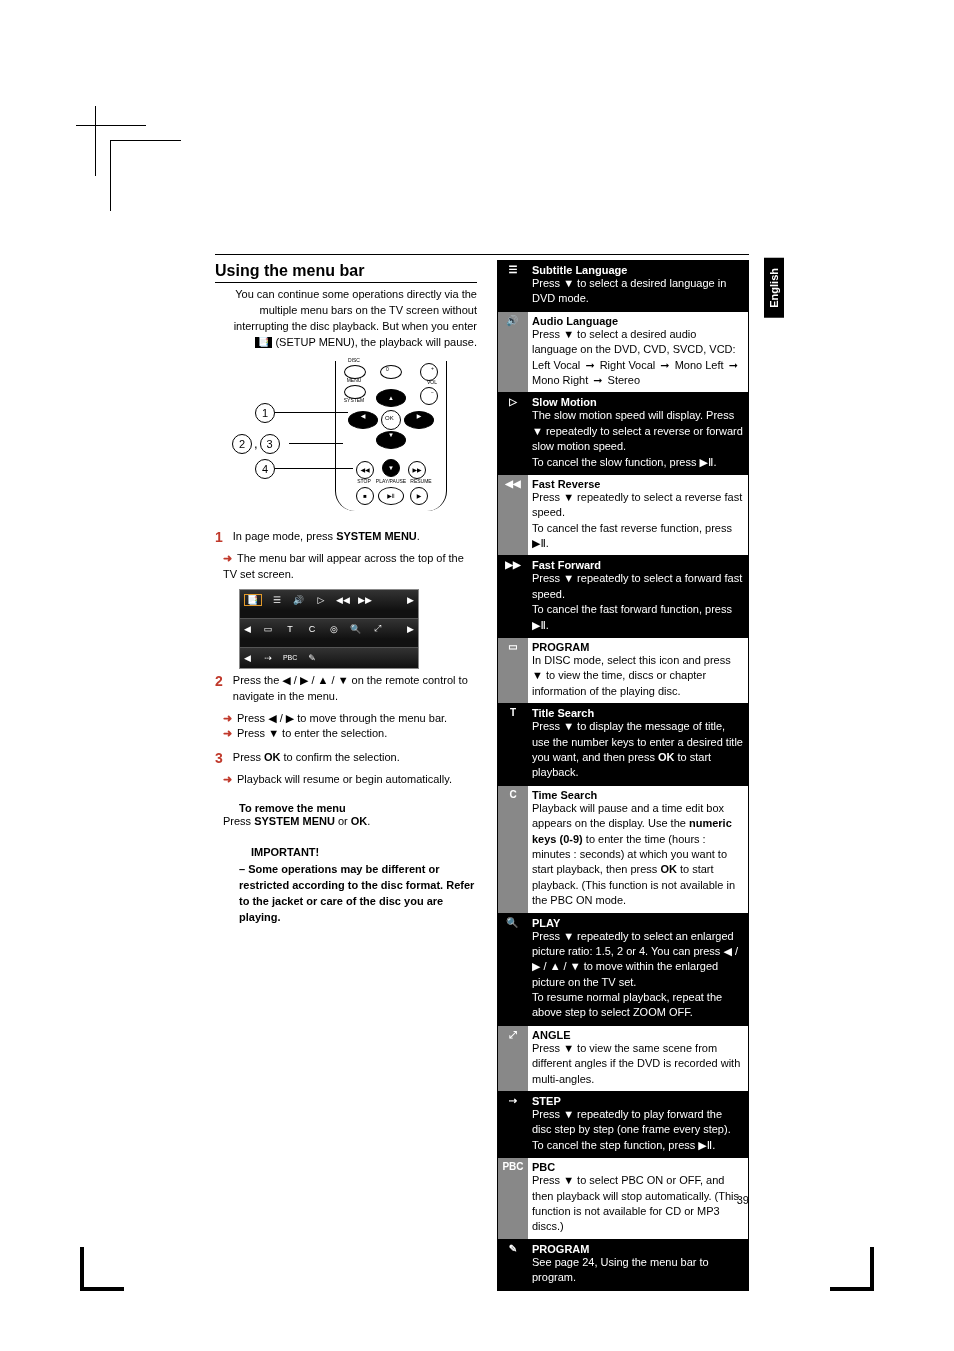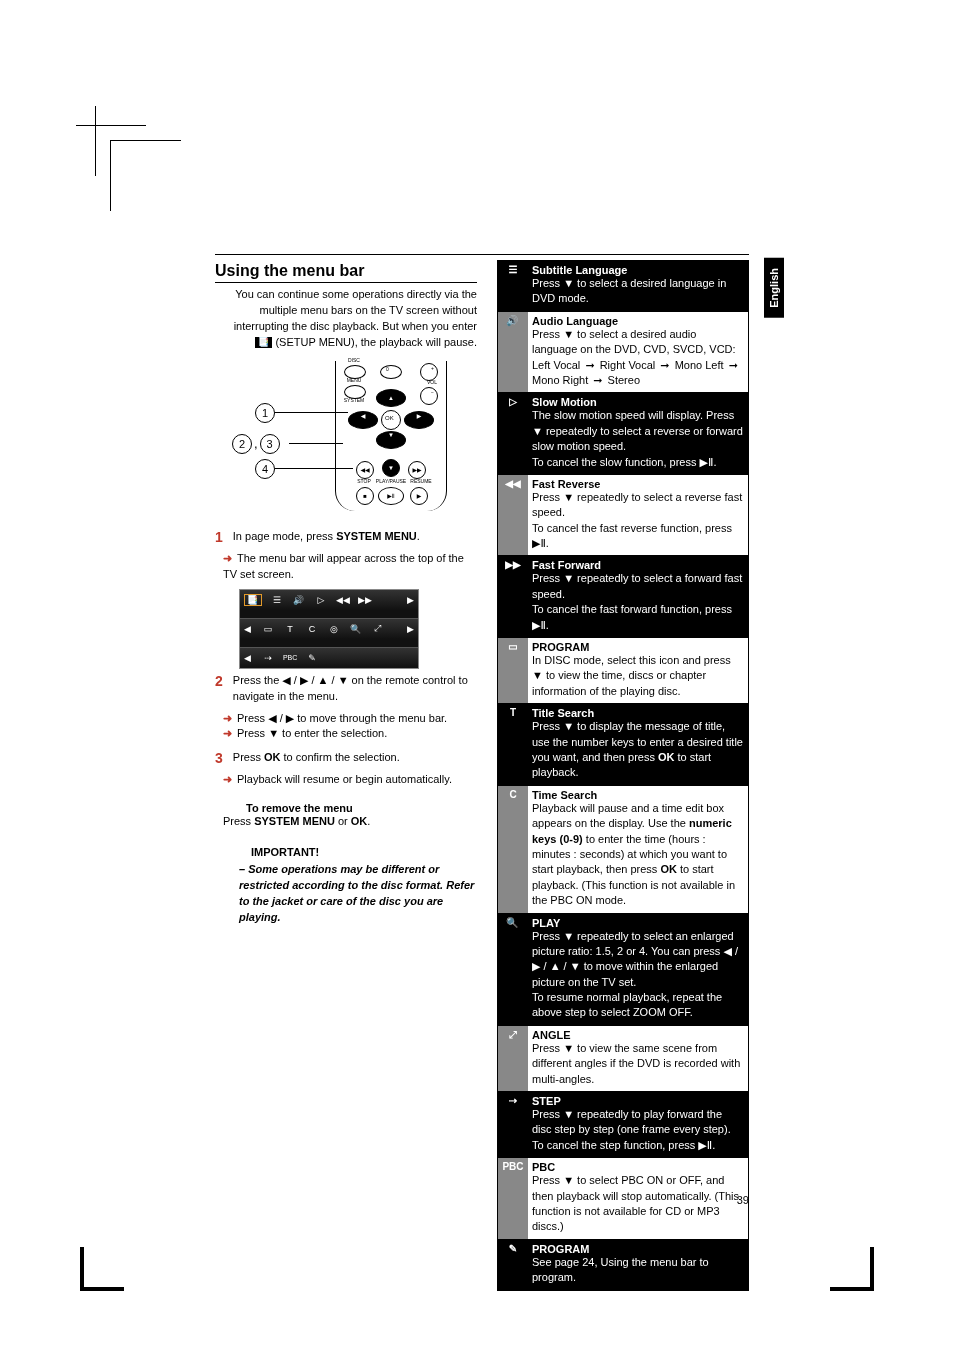--- a/index.html
+++ b/index.html
@@ -184,21 +184,20 @@
     margin-bottom: 0;
   }
   .important {
     font-weight: bold;
     margin-top: 16px;
     margin-bottom: 4px;
   }
   .important-body {
     font-weight: bold;
     line-height: 1.45;
-    font-style: italic;
   }
 
   
   table.feat {
     width: 100%;
     border-collapse: collapse;
     border: 1.2px solid #000;
   }
   table.feat td {
     border-bottom: 1px solid #000;
@@ -366,21 +365,21 @@
         <span class="step-num">3</span>
         <div class="step-body">
           <span>Press </span><b>OK</b><span> to confirm the selection.</span>
         </div>
       </div>
       <div class="indent">
         <span class="arrow-red">➜</span><span>Playback will resume or begin automatically.</span>
       </div>
     </div>
 
-    <div class="subhead" style="margin-left:31px;">To remove the menu</div>
+    <div class="subhead" style="margin-left:24px;">To remove the menu</div>
     <div class="indent">
       <span>Press </span><b>SYSTEM MENU</b><span> or </span><b>OK</b><span>.</span>
     </div>
 
     <div class="important" style="margin-left:24px;padding-left:12px;">IMPORTANT!</div>
     <div class="important-body" style="margin-left:24px;">–   Some operations may be different or restricted according to the disc format. Refer to the jacket or care of the disc you are playing.</div>
   </div>
 
   <div class="right-col">
     <table class="feat">

